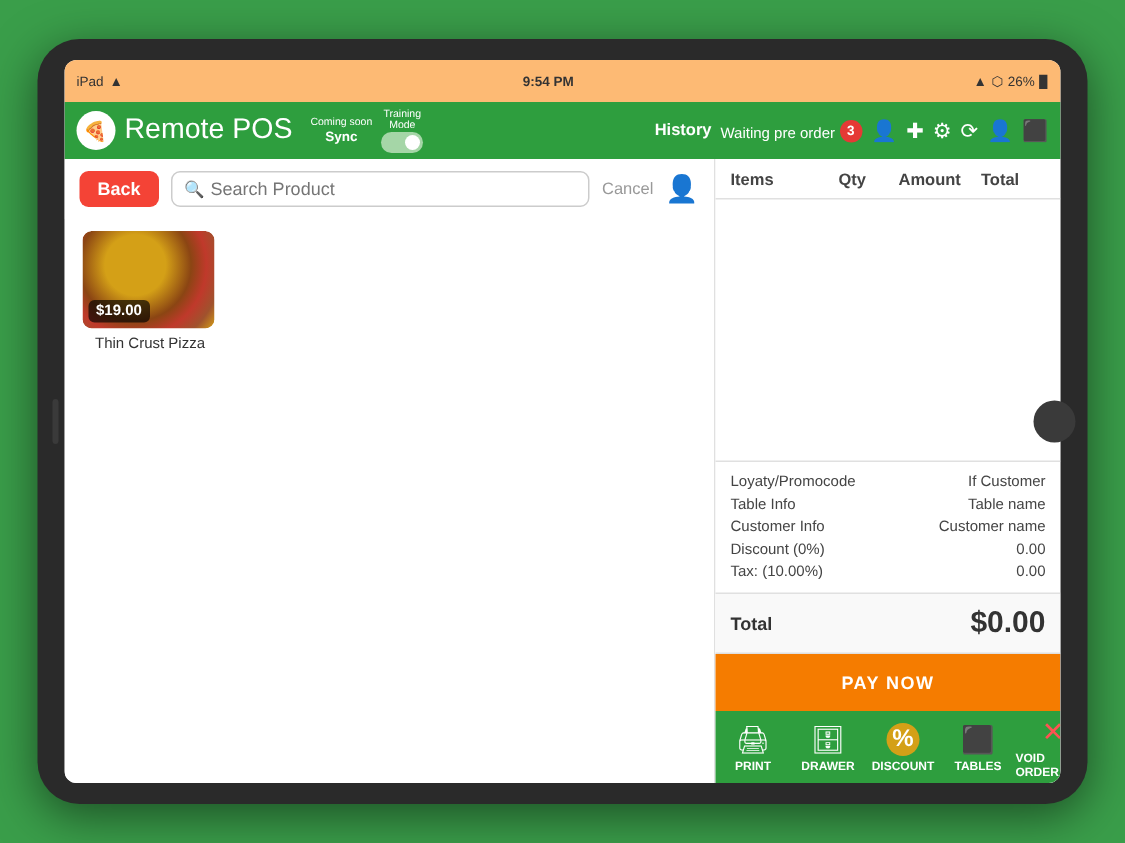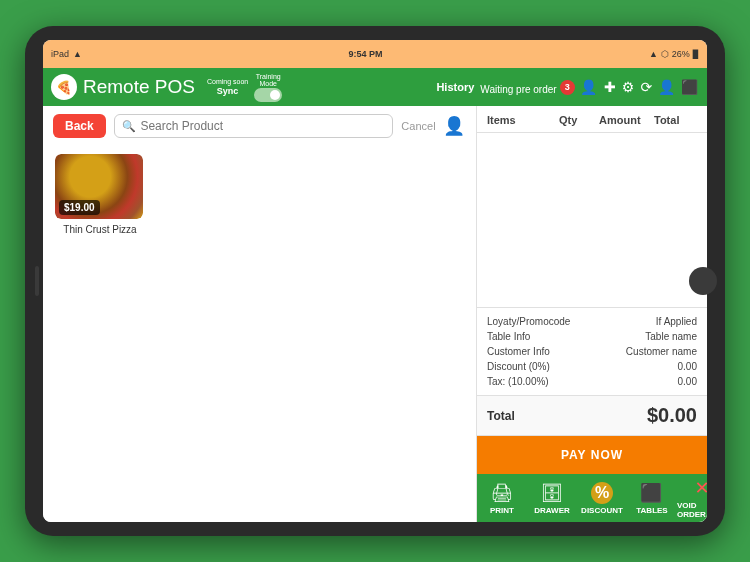--- a/index.html
+++ b/index.html
@@ -472,21 +472,21 @@
           <span>Qty</span>
           <span>Amount</span>
           <span>Total</span>
         </div>
 
         <div class="order-items"></div>
 
         <div class="order-summary">
           <div class="summary-row">
             <span class="summary-label">Loyaty/Promocode</span>
-            <span class="summary-value">If Applied</span>
+            <span class="summary-value">If Customer</span>
           </div>
           <div class="summary-row">
             <span class="summary-label">Table Info</span>
             <span class="summary-value">Table name</span>
           </div>
           <div class="summary-row">
             <span class="summary-label">Customer Info</span>
             <span class="summary-value">Customer name</span>
           </div>
           <div class="summary-row">

